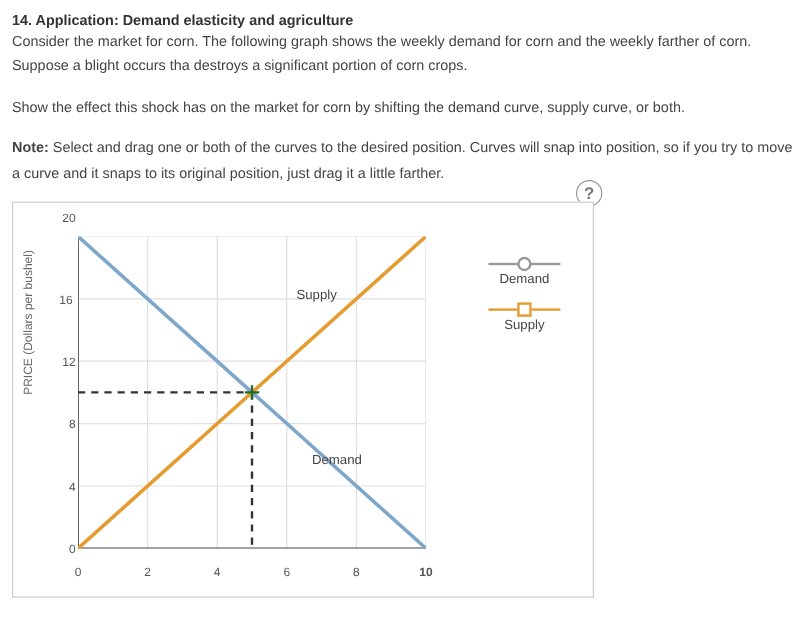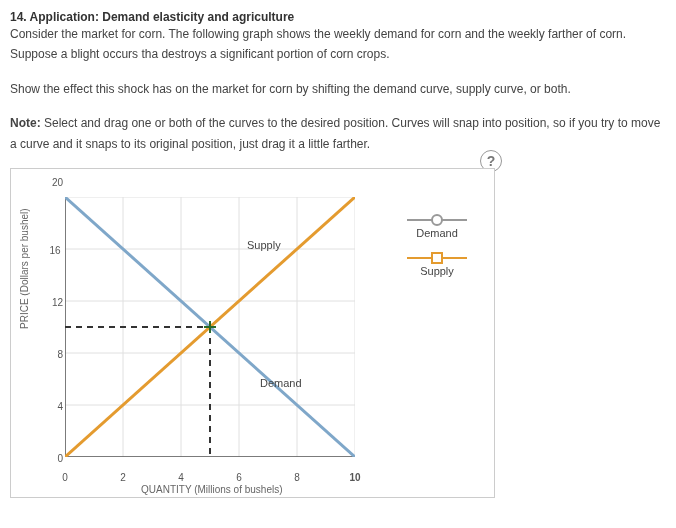--- a/index.html
+++ b/index.html
@@ -107,21 +107,20 @@
 <div class="para">
   <span class="bold">Note:</span><span> Select and drag one or both of the curves to the desired position. Curves will snap into position, so if you try to move a curve and it snaps to its original position, just drag it a little farther.</span>
 </div>
 
 <div style="position: relative; width: 490px; margin-top: 8px;">
   <div class="help-btn">?</div>
 
   <div class="graph-wrap">
 
     <div class="ylabel">PRICE (Dollars per bushel)</div>
-    <div class="xlabel">QUANTITY (Millions of bushels)</div>
 
     <div class="ytick" style="top: 8px;">20</div>
     <div class="ytick" style="top: 76px; text-align: center;">16</div>
     <div class="ytick" style="top: 128px; text-align: right;">12</div>
     <div class="ytick" style="top: 180px;">8</div>
     <div class="ytick" style="top: 232px;">4</div>
     <div class="ytick" style="top: 284px;">0</div>
 
     <div class="xtick" style="left: 44px;">0</div>
     <div class="xtick" style="left: 102px;">2</div>

